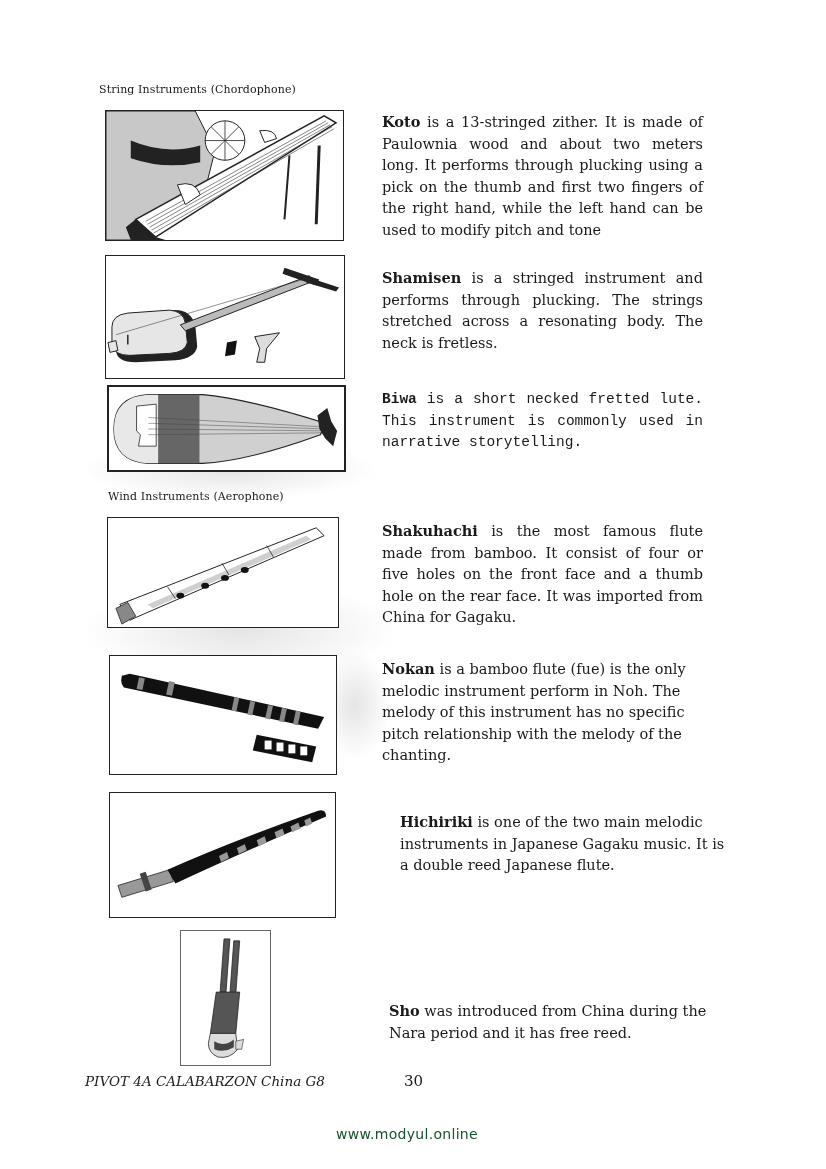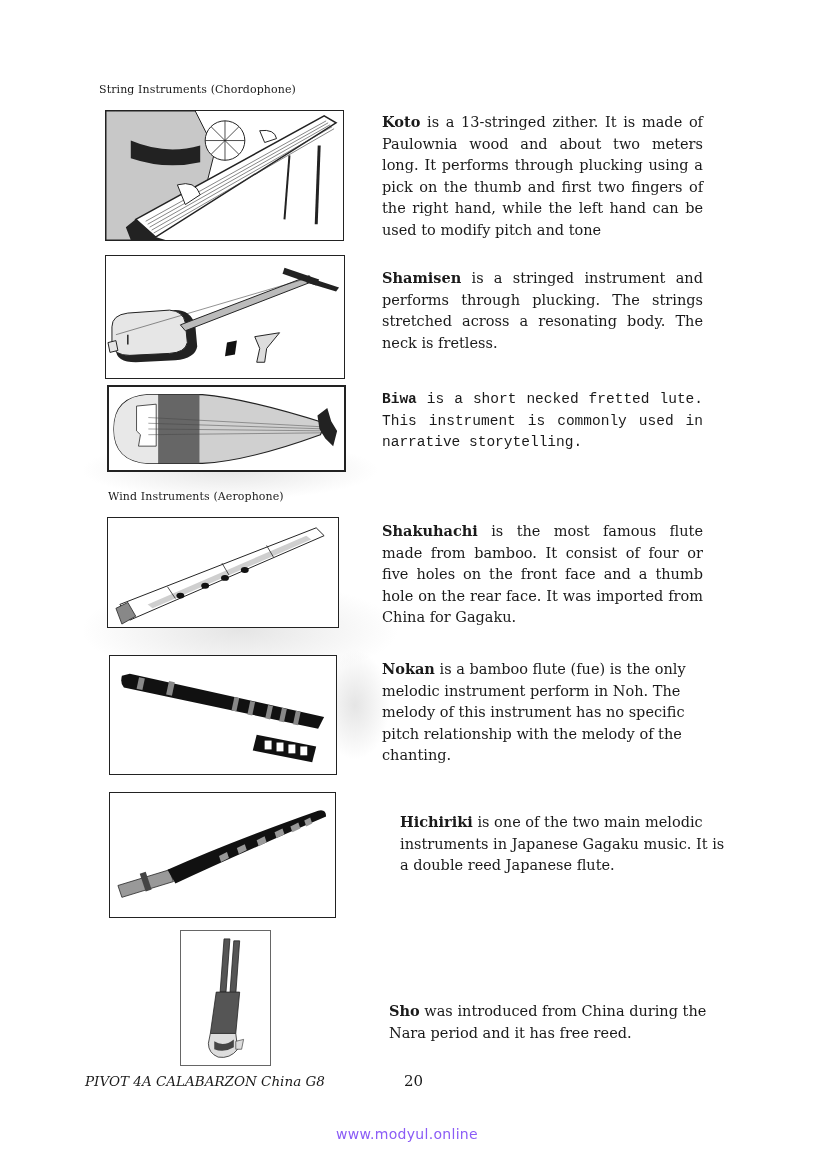--- a/index.html
+++ b/index.html
@@ -7,21 +7,21 @@
            font-family: "DejaVu Serif", "Liberation Serif", serif; color: #1a1a1a; }
     .abs { position: absolute; }
     .section-heading { font-size: 11px; white-space: nowrap; letter-spacing: 0.1px; }
     .frame { position: absolute; border: 1.6px solid #222; background: #fff; box-sizing: border-box; overflow: hidden; }
     .frame svg { width: 100%; height: 100%; display: block; }
     .desc { position: absolute; font-size: 14.5px; line-height: 21.5px; }
     .desc.justify { text-align: justify; text-align-last: left; }
     .desc b { font-weight: bold; }
     .footer-title { font-style: italic; font-size: 13.5px; white-space: nowrap; }
     .page-num { font-size: 15px; }
-    .watermark { font-family: "DejaVu Sans", "Liberation Sans", sans-serif; font-size: 14px; color: #8b5cf6; letter-spacing: 0.3px; }
+    .watermark { font-family: "DejaVu Sans", "Liberation Sans", sans-serif; font-size: 14px; color: #14532d; letter-spacing: 0.3px; }
     .smudge { position: absolute; background: radial-gradient(ellipse at center, rgba(180,180,180,0.35), rgba(255,255,255,0) 70%); pointer-events: none; }
   </style>
 </head>
 <body>
 
 <div class="smudge" style="left:80px;top:440px;width:300px;height:60px;"></div>
 <div class="smudge" style="left:80px;top:580px;width:320px;height:100px;"></div>
 <div class="smudge" style="left:320px;top:650px;width:70px;height:110px;"></div>
 
 <div class="abs section-heading" style="left:99px;top:83px;">String Instruments (Chordophone)</div>
@@ -163,14 +163,14 @@
     <path d="M30 104 L56 104 L58 120 Q50 130 38 128 Q28 124 28 114 Z" fill="#ddd" stroke="#222" stroke-width="0.8"></path>
     <path d="M34 112 Q44 118 54 110 L54 118 Q44 124 34 120 Z" fill="#444"></path>
     <path d="M56 112 L64 110 L62 120 L56 120 Z" fill="#ddd" stroke="#222" stroke-width="0.6"></path>
   </svg>
 </div>
 <div class="desc" style="left:389px;top:1000px;width:330px;">
   <b>Sho</b><span> was introduced from China during the Nara period and it has free reed.</span>
 </div>
 
 <div class="abs footer-title" style="left:85px;top:1073px;">PIVOT 4A CALABARZON China G8</div>
-<div class="abs page-num" style="left:404px;top:1072px;">20</div>
+<div class="abs page-num" style="left:404px;top:1072px;">30</div>
 <div class="abs watermark" style="left:336px;top:1126px;">www.modyul.online</div>
 
 </body></html>

